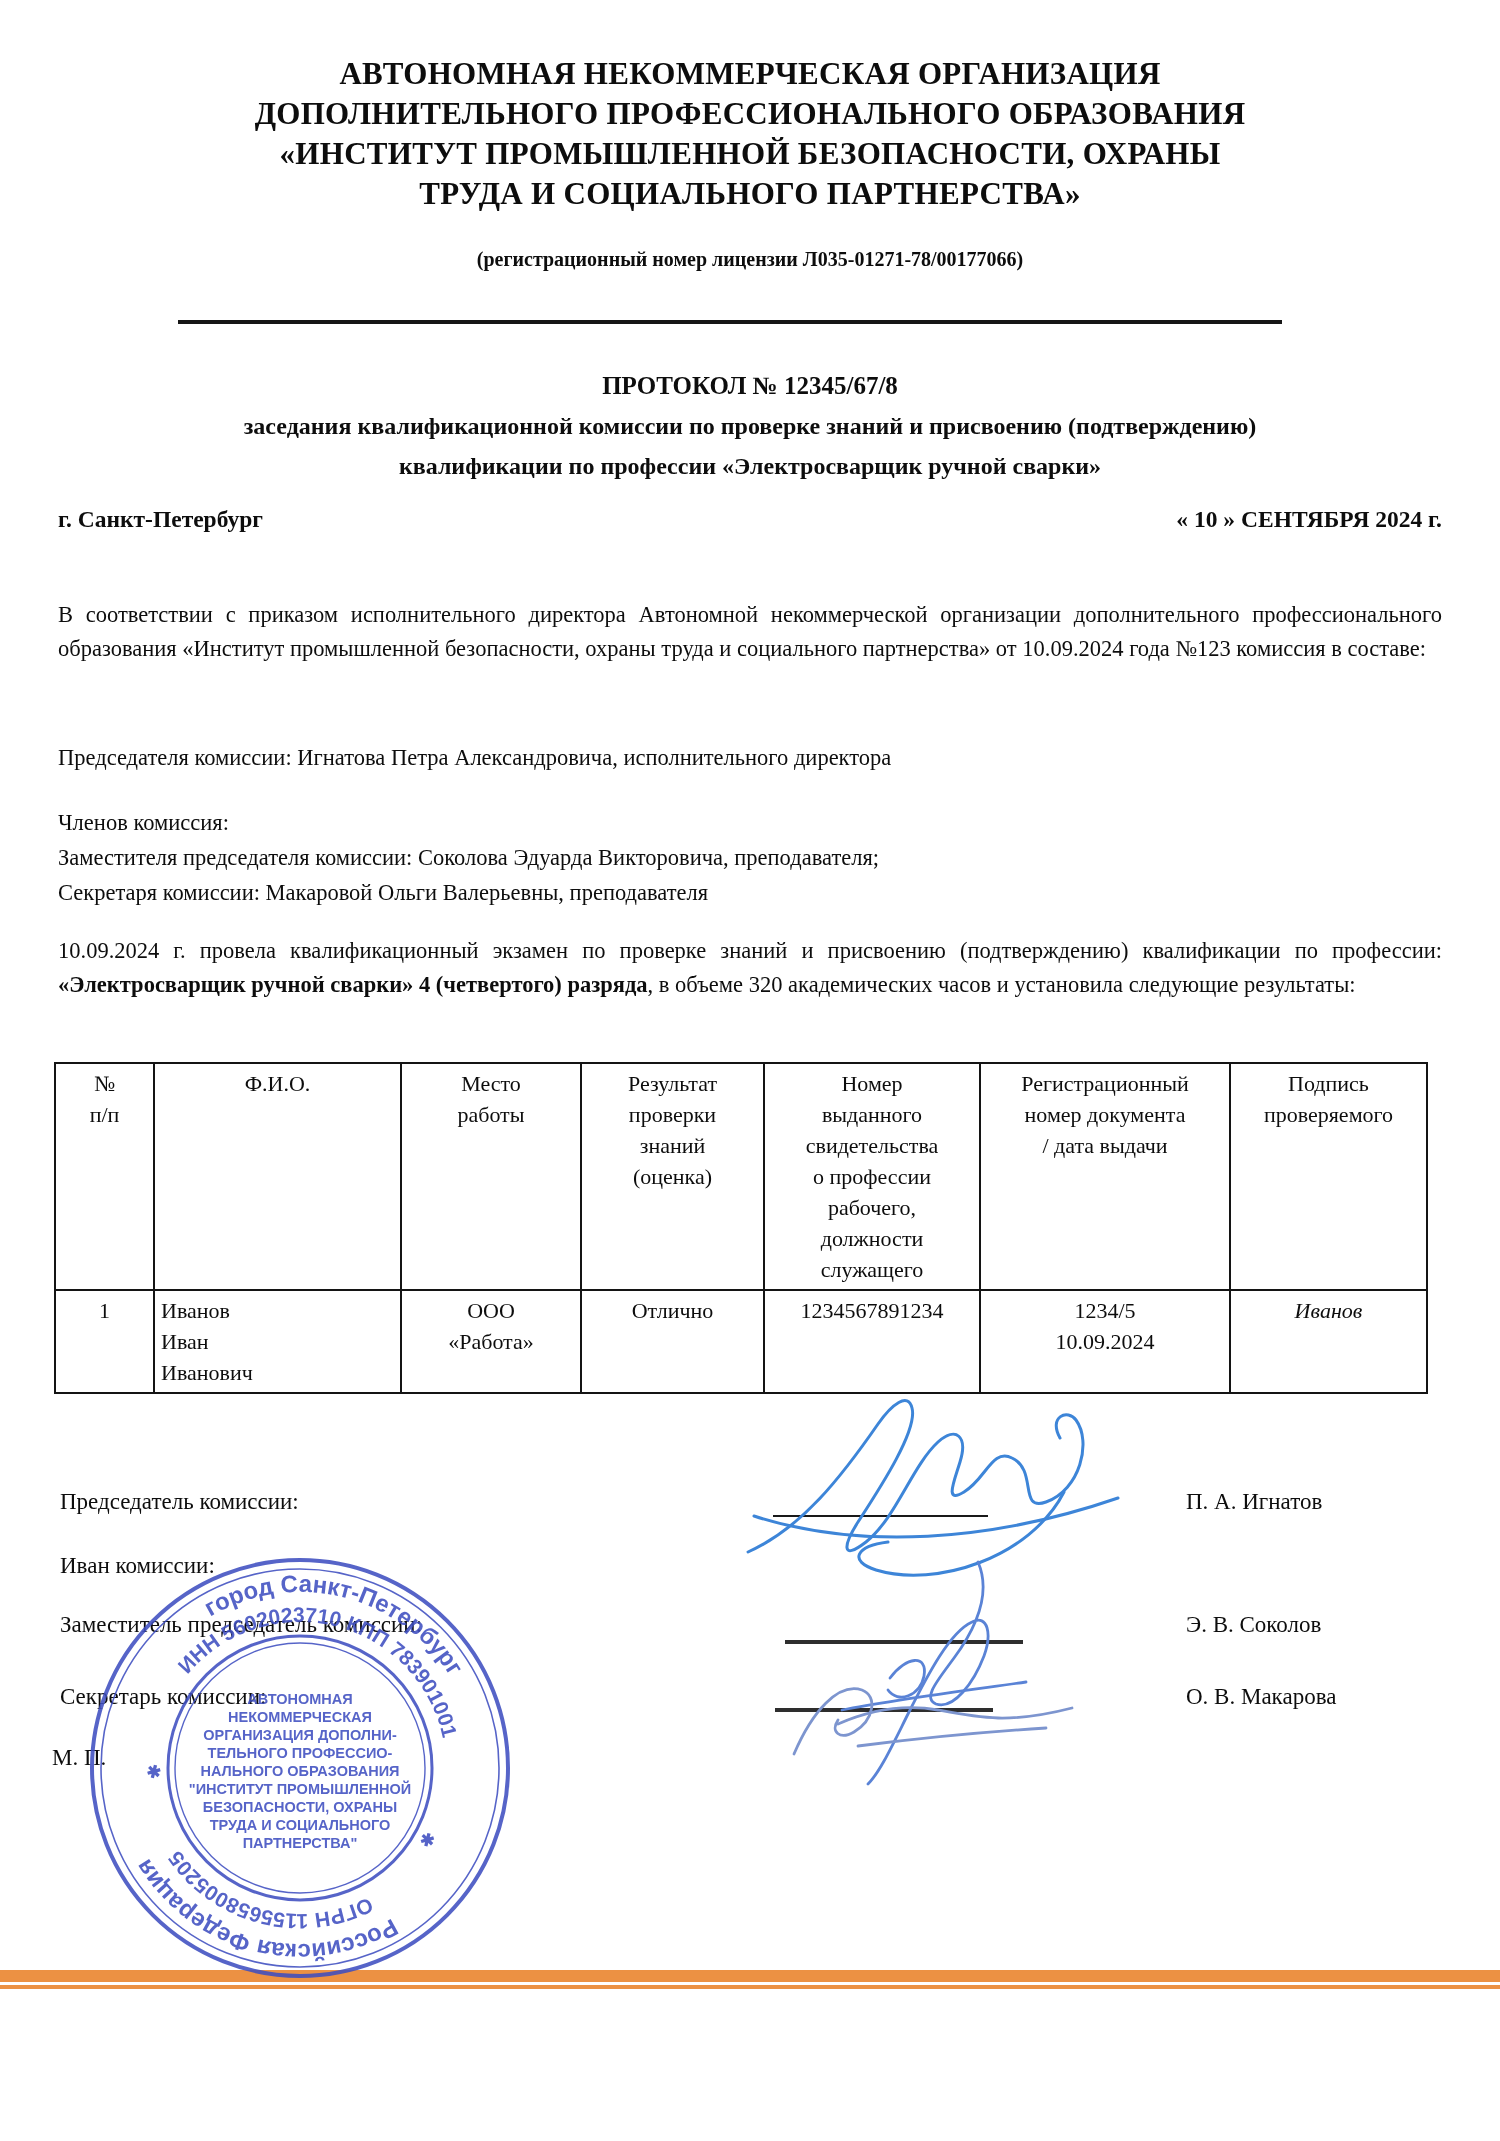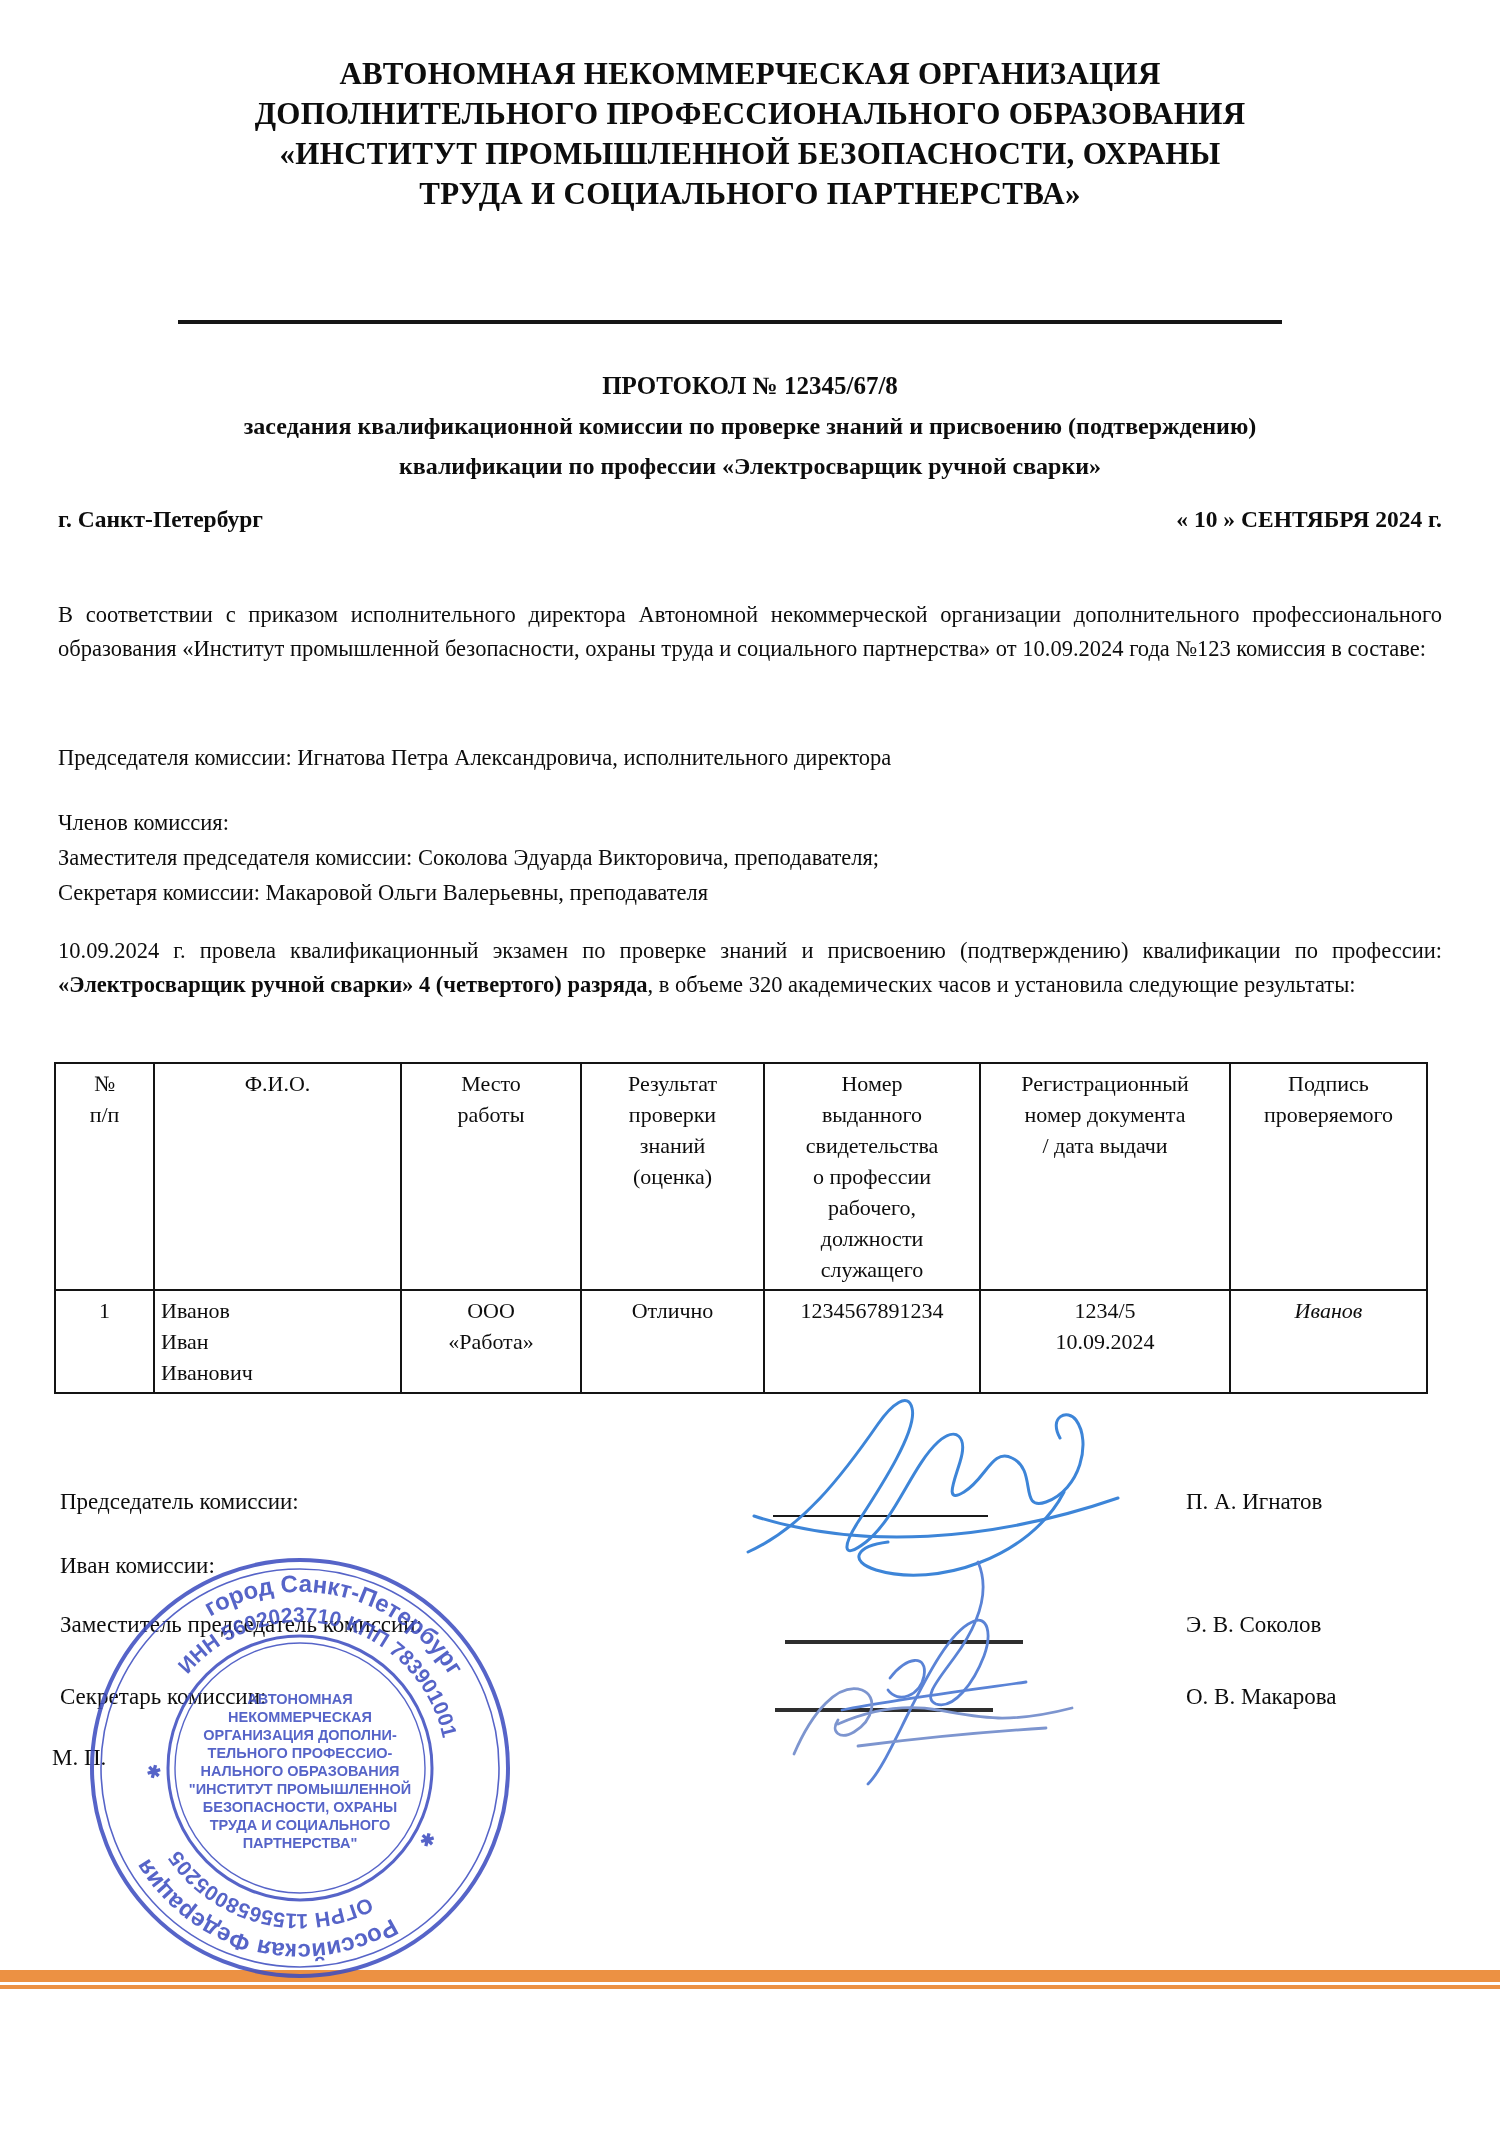--- a/index.html
+++ b/index.html
@@ -49,20 +49,21 @@
 <div class="page">
 
   <div class="org-header">
     <div>АВТОНОМНАЯ НЕКОММЕРЧЕСКАЯ ОРГАНИЗАЦИЯ</div>
     <div>ДОПОЛНИТЕЛЬНОГО ПРОФЕССИОНАЛЬНОГО ОБРАЗОВАНИЯ</div>
     <div>«ИНСТИТУТ ПРОМЫШЛЕННОЙ БЕЗОПАСНОСТИ, ОХРАНЫ</div>
     <div>ТРУДА И СОЦИАЛЬНОГО ПАРТНЕРСТВА»</div>
   </div>
 
   <div class="license">
+    <div>(регистрационный номер лицензии Л035-01271-78/00177066)</div>
   </div>
 
   <div class="rule"></div>
 
   <div class="title-block">
     <div class="t1">ПРОТОКОЛ № 12345/67/8</div>
     <div class="t2">заседания квалификационной комиссии по проверке знаний и присвоению (подтверждению)</div>
     <div class="t2">квалификации по профессии «Электросварщик ручной сварки»</div>
   </div>
 

